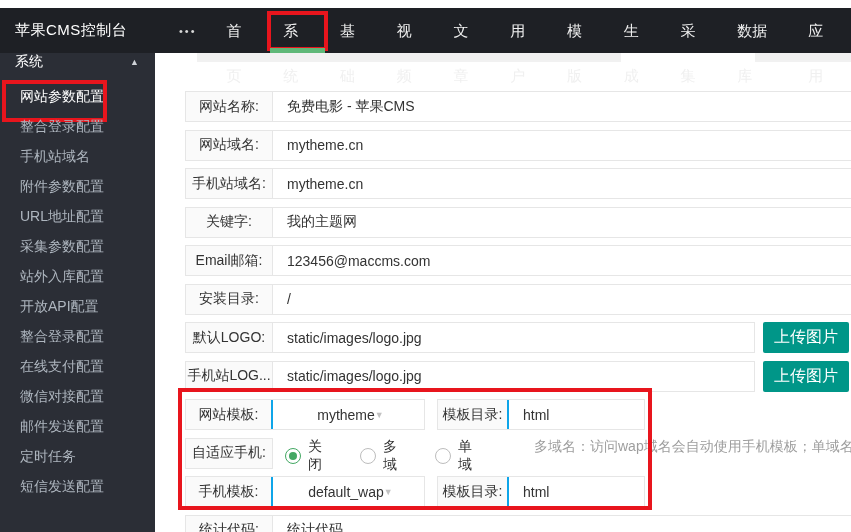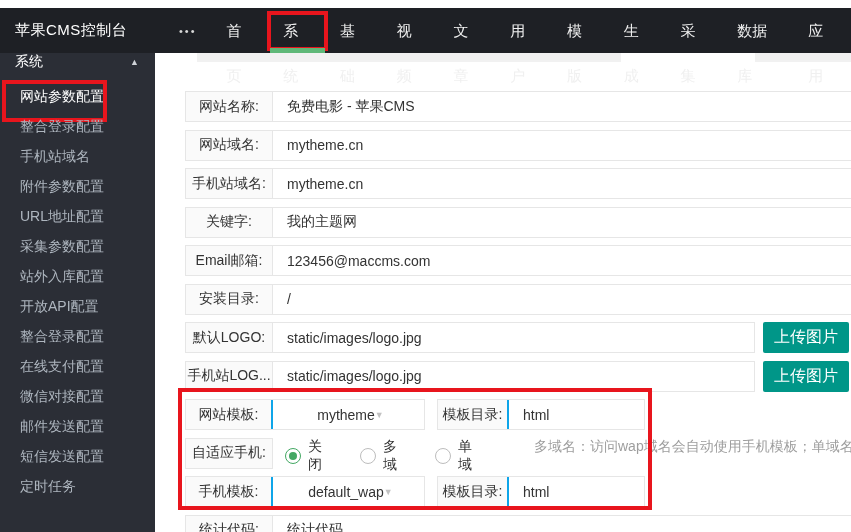--- a/index.html
+++ b/index.html
@@ -87,22 +87,22 @@
     <li class="side-item">手机站域名</li>
     <li class="side-item">附件参数配置</li>
     <li class="side-item">URL地址配置</li>
     <li class="side-item">采集参数配置</li>
     <li class="side-item">站外入库配置</li>
     <li class="side-item">开放API配置</li>
     <li class="side-item">整合登录配置</li>
     <li class="side-item">在线支付配置</li>
     <li class="side-item">微信对接配置</li>
     <li class="side-item">邮件发送配置</li>
+    <li class="side-item">定时任务</li>
     <li class="side-item">短信发送配置</li>
-    <li class="side-item">定时任务</li>
   </ul>
 </div>
 
 <div class="tabbar">
   <div class="tab">
     <span>欢迎页面</span>
   </div>
   <div class="tab">
     <span>自定义资源库</span>
     <span class="close">×</span>

